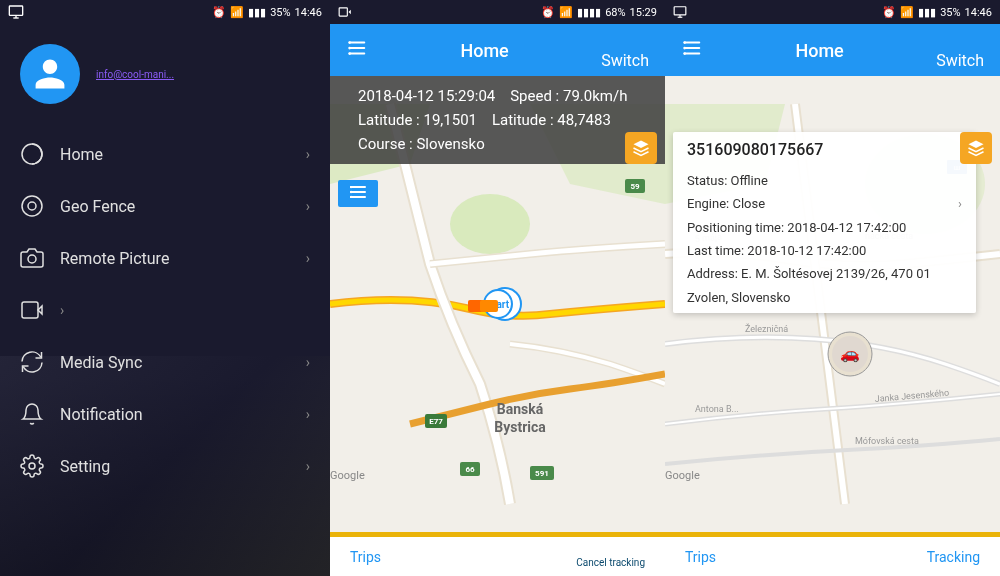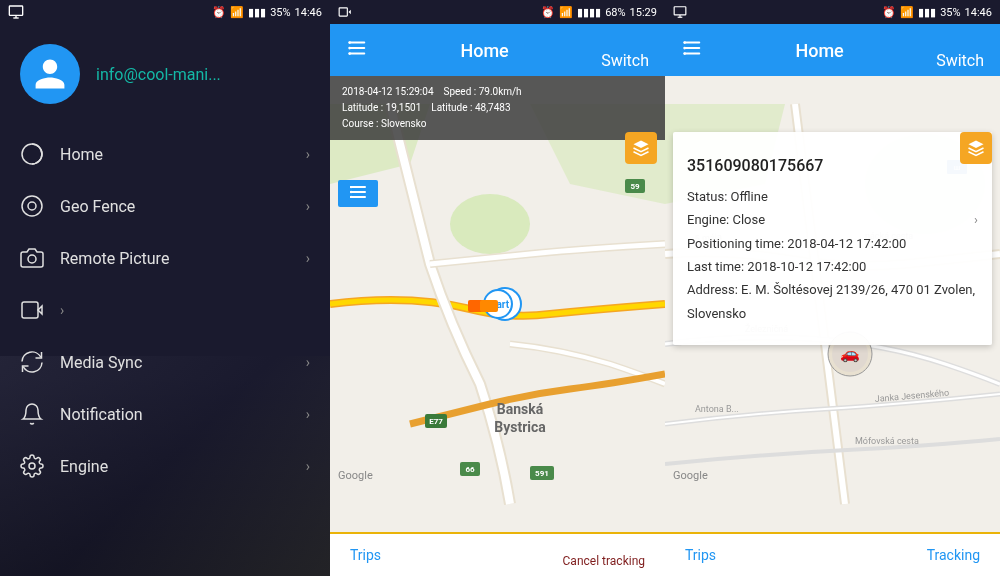--- a/index.html
+++ b/index.html
@@ -59,21 +59,21 @@
       z-index: 1;
     }
     .avatar-circle {
       width: 60px; height: 60px;
       border-radius: 50%;
       background: #2196F3;
       display: flex; align-items: center; justify-content: center;
       flex-shrink: 0;
     }
     .avatar-circle svg { width: 36px; height: 36px; fill: #fff; }
-    .user-email { color: #14b8a6; font-size: 16px; }
+    .user-email { color: #8b5cf6; font-size: 10px; text-decoration: underline; }
 
     .menu-items { position: relative; z-index: 1; }
     .menu-item {
       display: flex;
       align-items: center;
       padding: 14px 20px;
       color: #e0e0e0;
       font-size: 16px;
       gap: 16px;
       cursor: pointer;
@@ -138,22 +138,22 @@
       position: absolute;
       top: 0; left: 0;
       width: 100%; height: 100%;
     }
 
     .info-overlay {
       position: absolute;
       top: 0; left: 0; right: 0;
       background: rgba(60,60,60,0.85);
       color: #fff;
-      padding: 8px 12px;
-      font-size: 10px;
+      padding: 8px 28px;
+      font-size: 15px;
       line-height: 1.6;
       z-index: 10;
     }
 
     .trips-tab {
       position: absolute;
       top: 104px;
       left: 8px;
       background: #2196F3;
       color: #fff;
@@ -174,34 +174,34 @@
       z-index: 10;
     }
 
     .app-footer {
       height: 44px;
       background: #fff;
       display: flex;
       align-items: center;
       justify-content: space-between;
       padding: 0 20px;
-      border-top: 2px solid #eab308;
+      border-top: 5px solid #eab308;
       flex-shrink: 0;
     }
     .footer-link { color: #2196F3; font-size: 14px; cursor: pointer; }
-    .footer-link-cancel { color: #7f1d1d; font-size: 12px; cursor: pointer; margin-top: 11px; }
+    .footer-link-cancel { color: #0c4a6e; font-size: 10px; cursor: pointer; margin-top: 11px; }
 
     
     .tracking-info-box {
       position: absolute;
       top: 56px;
       left: 8px;
-      right: 8px;
+      right: 24px;
       background: rgba(255,255,255,0.96);
-      padding: 20px 14px;
+      padding: 4px 14px;
       font-size: 13px;
       line-height: 1.8;
       color: #333;
       z-index: 10;
       border-radius: 2px;
       box-shadow: 0 2px 6px rgba(0,0,0,0.2);
     }
     .tracking-info-box .device-id {
       font-size: 16px;
       font-weight: 500;
@@ -225,21 +225,21 @@
       background: #f5a623;
       border-radius: 4px;
       display: flex; align-items: center; justify-content: center;
       z-index: 20;
     }
 
     
     .google-label {
       position: absolute;
       bottom: 50px;
-      left: 8px;
+      left: 0;
       font-size: 11px;
       color: #888;
       z-index: 10;
     }
   </style>
 </head>
 <body>
 
 <div class="panel-menu">
 
@@ -316,21 +316,21 @@
         <path d="M13.73 21a2 2 0 0 1-3.46 0"></path>
       </svg>
       <span class="menu-item-label">Notification</span>
       <span class="menu-item-chevron">›</span>
     </div>
     <div class="menu-item">
       <svg class="menu-item-icon" viewBox="0 0 24 24" fill="none" stroke="#e0e0e0" stroke-width="1.5">
         <circle cx="12" cy="12" r="3"></circle>
         <path d="M19.4 15a1.65 1.65 0 0 0 .33 1.82l.06.06a2 2 0 0 1-2.83 2.83l-.06-.06a1.65 1.65 0 0 0-1.82-.33 1.65 1.65 0 0 0-1 1.51V21a2 2 0 0 1-4 0v-.09A1.65 1.65 0 0 0 9 19.4a1.65 1.65 0 0 0-1.82.33l-.06.06a2 2 0 0 1-2.83-2.83l.06-.06A1.65 1.65 0 0 0 4.68 15a1.65 1.65 0 0 0-1.51-1H3a2 2 0 0 1 0-4h.09A1.65 1.65 0 0 0 4.6 9a1.65 1.65 0 0 0-.33-1.82l-.06-.06a2 2 0 0 1 2.83-2.83l.06.06A1.65 1.65 0 0 0 9 4.68a1.65 1.65 0 0 0 1-1.51V3a2 2 0 0 1 4 0v.09a1.65 1.65 0 0 0 1 1.51 1.65 1.65 0 0 0 1.82-.33l.06-.06a2 2 0 0 1 2.83 2.83l-.06.06A1.65 1.65 0 0 0 19.4 9a1.65 1.65 0 0 0 1.51 1H21a2 2 0 0 1 0 4h-.09a1.65 1.65 0 0 0-1.51 1z"></path>
       </svg>
-      <span class="menu-item-label">Engine</span>
+      <span class="menu-item-label">Setting</span>
       <span class="menu-item-chevron">›</span>
     </div>
   </div>
 
   <div class="car-bg"></div>
 </div>
 
 <div class="app-panel">
 
   <div class="status-bar-app">

